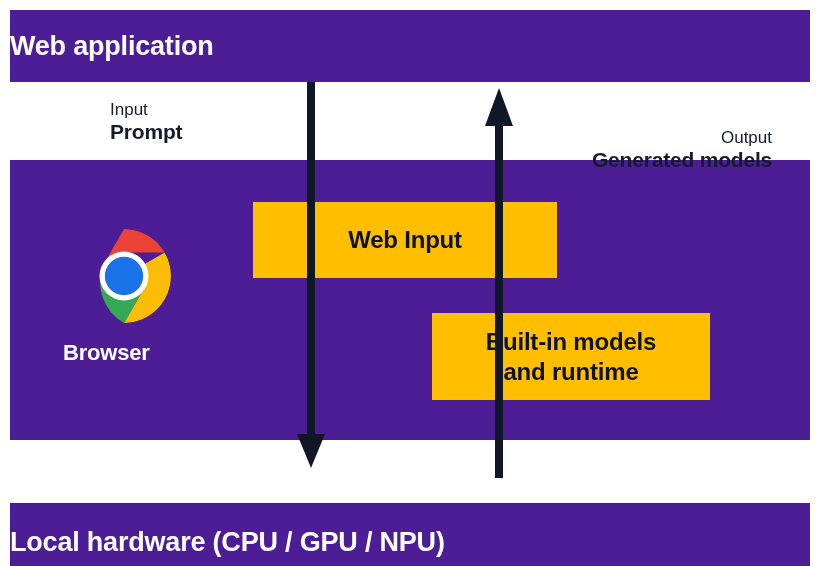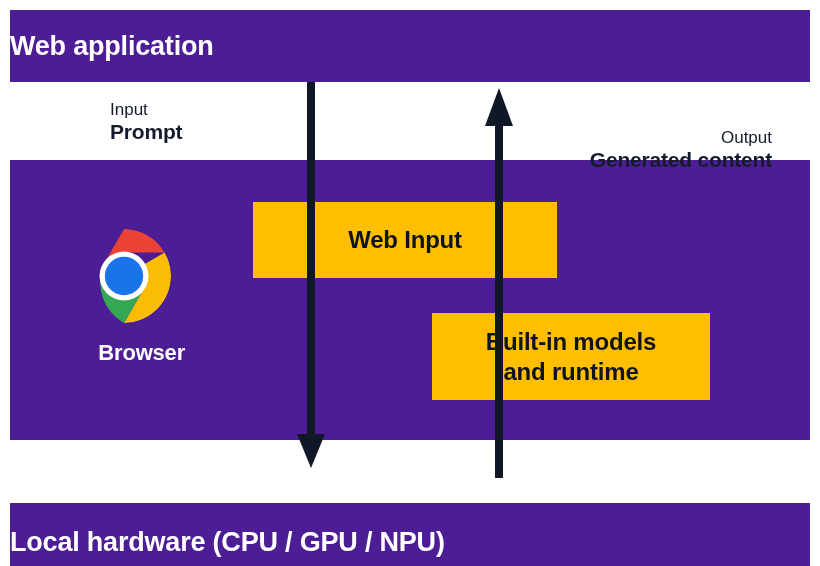--- a/index.html
+++ b/index.html
@@ -69,21 +69,21 @@
   }
   #arrow-down { left: 296px; top: 82px;  width: 30px; height: 386px; }
   #arrow-up   { left: 484px; top: 86px;  width: 30px; height: 392px; }
 
   
   #browser-group {
     position: absolute;
     left: 63px;
     top: 228px;
     width: 122px;
-    text-align: right;
+    text-align: left;
     z-index: 6;
   }
   #chrome-icon {
     display: block;
     margin: 0 auto;
     width: 96px;
     height: 96px;
   }
   #browser-label {
     display: block;
@@ -137,21 +137,21 @@
     <span class="band-title">Local hardware (CPU / GPU / NPU)</span>
   </div>
 
   <div class="flow-note" id="note-input">
     <span class="note-kind">Input</span>
     <span class="note-value">Prompt</span>
   </div>
 
   <div class="flow-note" id="note-output">
     <span class="note-kind">Output</span>
-    <span class="note-value">Generated content</span>
+    <span class="note-value">Generated models</span>
   </div>
 
   <svg class="arrow" id="arrow-down" viewBox="0 0 30 386">
     <rect x="11" y="0" width="8" height="357" fill="#101828"></rect>
     <polygon points="1,352 29,352 15,386" fill="#101828"></polygon>
   </svg>
 
   <svg class="arrow" id="arrow-up" viewBox="0 0 30 392">
     <rect x="11" y="34" width="8" height="358" fill="#101828"></rect>
     <polygon points="1,40 29,40 15,2" fill="#101828"></polygon>

